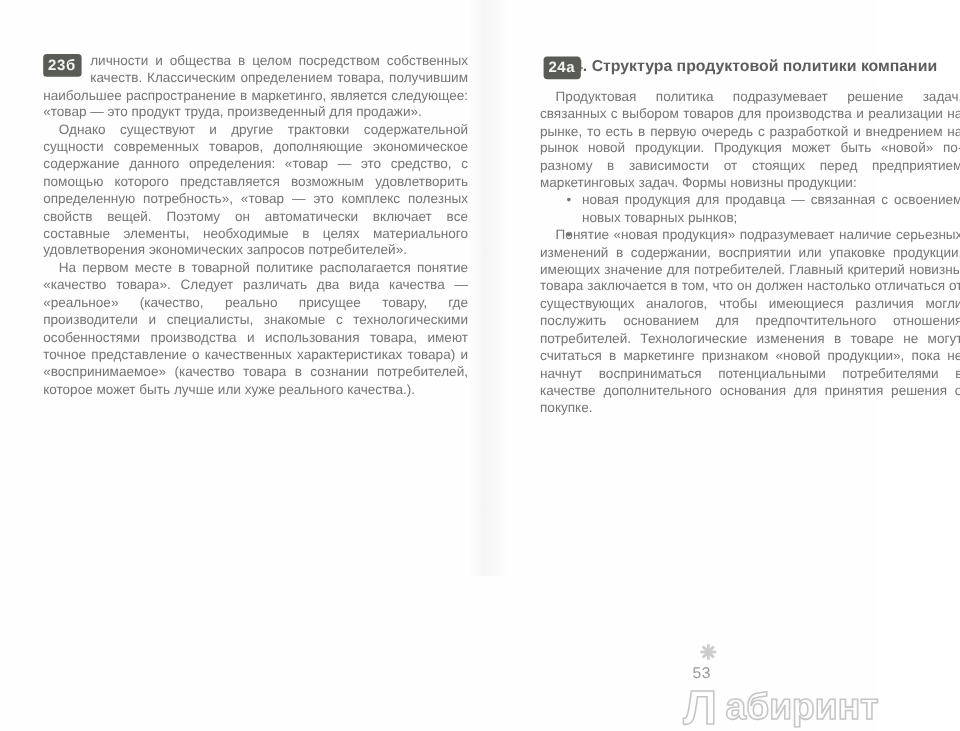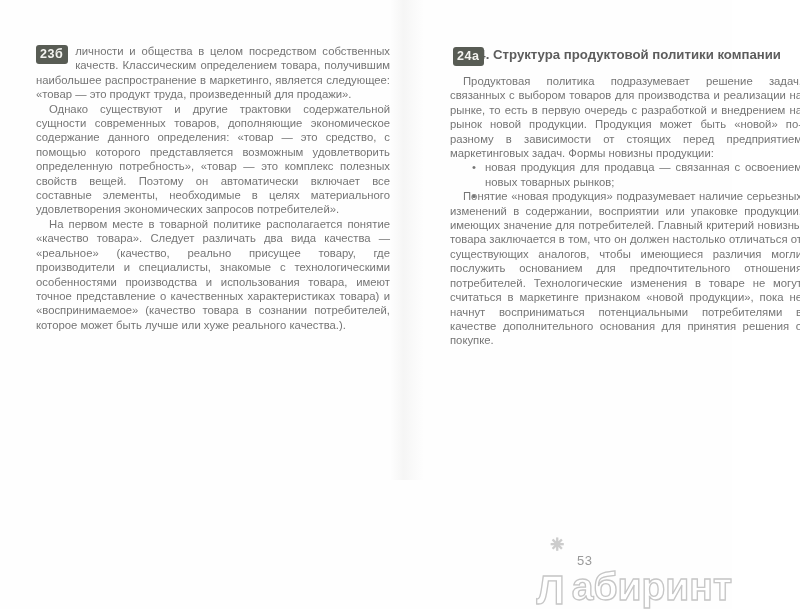--- a/index.html
+++ b/index.html
@@ -106,21 +106,21 @@
     position: relative;
   }
   .wm-spark {
     position: absolute;
     left: 14px; top: -38px;
     font-size: 16px;
     -webkit-text-stroke: 0.8px #cccccc;
     color: #ffffff;
   }
   .wm-rest {
-    font-size: 39px;
+    font-size: 31px;
     line-height: 30px;
     letter-spacing: 0px;
   }
 </style>
 </head>
 <body>
 
 <div class="scan">
   <div class="spine"></div>
 

